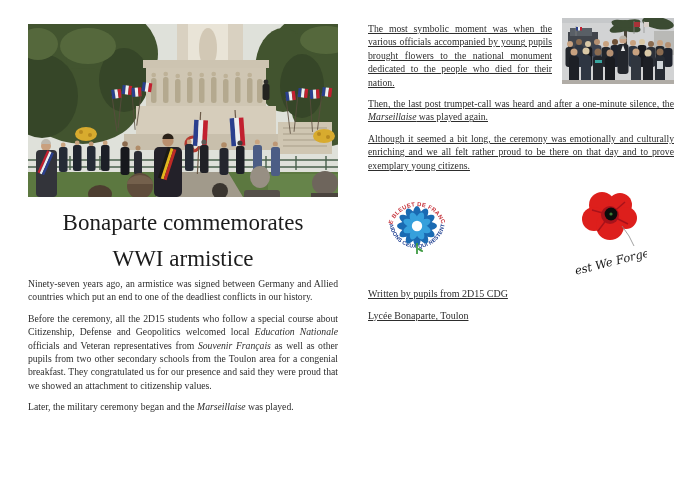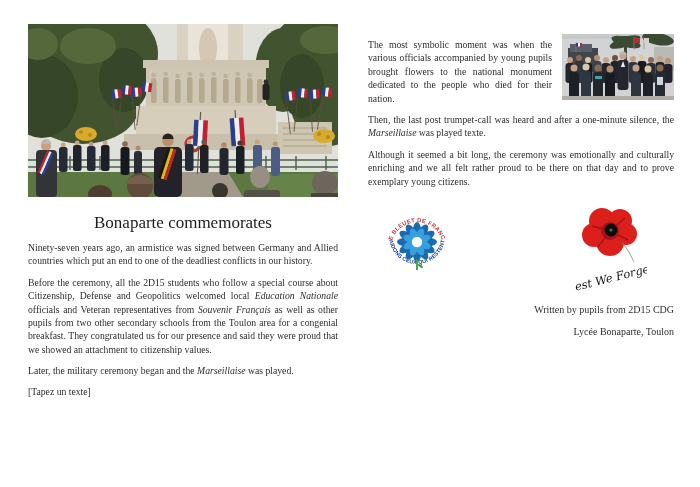--- a/index.html
+++ b/index.html
@@ -1,29 +1,29 @@
 <!DOCTYPE html>
 <html><head>
 <meta charset="utf-8">
 <style>
   html,body{margin:0;padding:0;}
   body{width:700px;height:487px;background:#ffffff;font-family:"Liberation Serif",serif;}
   .page{position:absolute;left:0;top:0;width:700px;height:487px;background:#fff;overflow:hidden;color:#2d2d2d;}
   .col-left{position:absolute;left:28px;top:24px;width:310px;}
-  .col-right{position:absolute;left:368px;top:32px;width:306px;}
+  .col-right{position:absolute;left:368px;top:16px;width:306px;text-decoration:underline;}
   .photo-main{display:block;width:310px;height:173px;}
   .photo-group{float:right;width:112px;height:66px;margin:2px 0 6px 10px;}
-  h1{font-weight:400;font-size:17px;line-height:24px;text-align:center;color:#1c1c1c;margin:0;}
+  h1{font-weight:400;font-size:23px;line-height:24px;text-align:center;color:#1c1c1c;margin:0;}
   .title1{margin-top:14px;}
   .title2{margin-top:12px;}
   p.body{font-size:9.7px;line-height:13.4px;text-align:justify;margin:8px 0 0 0;}
   p.first{margin-top:6px;}
   p.placeholder{font-size:9.7px;line-height:13.4px;margin:7px 0 0 0;text-align:left;}
   .logos-row{display:flex;justify-content:space-between;align-items:flex-start;padding:0 27px 0 14px;margin-top:12px;clear:both;}
-  p.attrib{font-size:10px;line-height:13px;text-align:right;margin:8px 0 0 0;}
+  p.attrib{font-size:10px;line-height:13px;text-align:left;margin:8px 0 0 0;}
   p.attrib2{margin-top:9px;}
   em{font-style:italic;}
 </style>
 </head>
 <body>
 
 <div class="page">
 
   <div class="col-left">
 
@@ -281,25 +281,25 @@
         <path d="M99 160 a13 9 0 0 1 26 0 z" fill="#74604c"></path>
         <ellipse cx="192" cy="167" rx="8" ry="8" fill="#3a352f"></ellipse>
         <ellipse cx="232" cy="153" rx="10" ry="11" fill="#978f83"></ellipse>
         <rect x="216" y="166" width="36" height="9" rx="3" fill="#55504a"></rect>
         <ellipse cx="297" cy="159" rx="13" ry="12" fill="#6e655c"></ellipse>
         <rect x="283" y="169" width="30" height="6" fill="#4a443e"></rect>
       </g>
     </svg>
 
     <h1 class="title1">Bonaparte commemorates</h1>
+    <h1 class="title2">WWI armistice</h1>
 
     <p class="body first"><span>Ninety-seven years ago, an armistice was signed between Germany and Allied countries which put an end to one of the deadliest conflicts in our history.</span></p>
     <p class="body"><span>Before the ceremony, all the 2D15 students who follow a special course about Citizenship, Defense and Geopolitics welcomed local </span><em>Education Nationale</em><span> officials and Veteran representatives from </span><em>Souvenir Français</em><span> as well as other pupils from two other secondary schools from the Toulon area for a congenial breakfast. They congratulated us for our presence and said they were proud that we showed an attachment to citizenship values.</span></p>
     <p class="body"><span>Later, the military ceremony began and the </span><em>Marseillaise</em><span> was played.</span></p>
-    <p class="placeholder">[Tapez un texte]</p>
   </div>
 
   <div class="col-right">
 
     <svg class="photo-group" viewBox="0 0 112 66" xmlns="http://www.w3.org/2000/svg">
       <rect width="112" height="66" fill="#d2d3d4"></rect>
       <rect x="0" y="0" width="112" height="5" fill="#c6c8ca"></rect>
       <rect x="6" y="14" width="30" height="24" fill="#41454c"></rect>
       <rect x="8" y="10" width="22" height="8" fill="#595f66"></rect>
       <rect x="92" y="13" width="20" height="24" fill="#b9b9b6"></rect>
@@ -370,21 +370,21 @@
         <circle cx="86" cy="35" r="3.5" fill="#d9c8a6"></circle>
           <rect x="81" y="39" width="10" height="27" rx="3.5" fill="#1d2026"></rect>
         <circle cx="98" cy="34" r="3.5" fill="#8a6b50"></circle>
           <rect x="93" y="38" width="10" height="28" rx="3.5" fill="#262b33"></rect>
         <rect x="95" y="43" width="6" height="8" fill="#cfd4d8"></rect>
       </g>
       <rect x="0" y="62" width="112" height="4" fill="#b0aca6"></rect>
     </svg>
 
     <p class="body first"><span>The most symbolic moment was when the various officials accompanied by young pupils brought flowers to the national monument dedicated to the people who died for their nation.</span></p>
-    <p class="body"><span>Then, the last post trumpet-call was heard and after a one-minute silence, the </span><em>Marseillaise</em><span> was played texte.</span></p>
+    <p class="body"><span>Then, the last post trumpet-call was heard and after a one-minute silence, the </span><em>Marseillaise</em><span> was played again.</span></p>
     <p class="body"><span>Although it seemed a bit long, the ceremony was emotionally and culturally enriching and we all felt rather proud to be there on that day and to prove exemplary young citizens.</span></p>
 
     <div class="logos-row">
 
       <svg width="70" height="75" viewBox="0 0 70 75" xmlns="http://www.w3.org/2000/svg">
         <defs>
           <path id="arcTop" d="M 10 41 A 26 26 0 0 1 60 41"></path>
           <path id="arcBot" d="M 7 36 A 28 28 0 0 0 63 36"></path>
         </defs>
         <text font-family="Liberation Sans, sans-serif" font-size="5.8" font-weight="bold" letter-spacing="0.3" fill="#c5313a">

